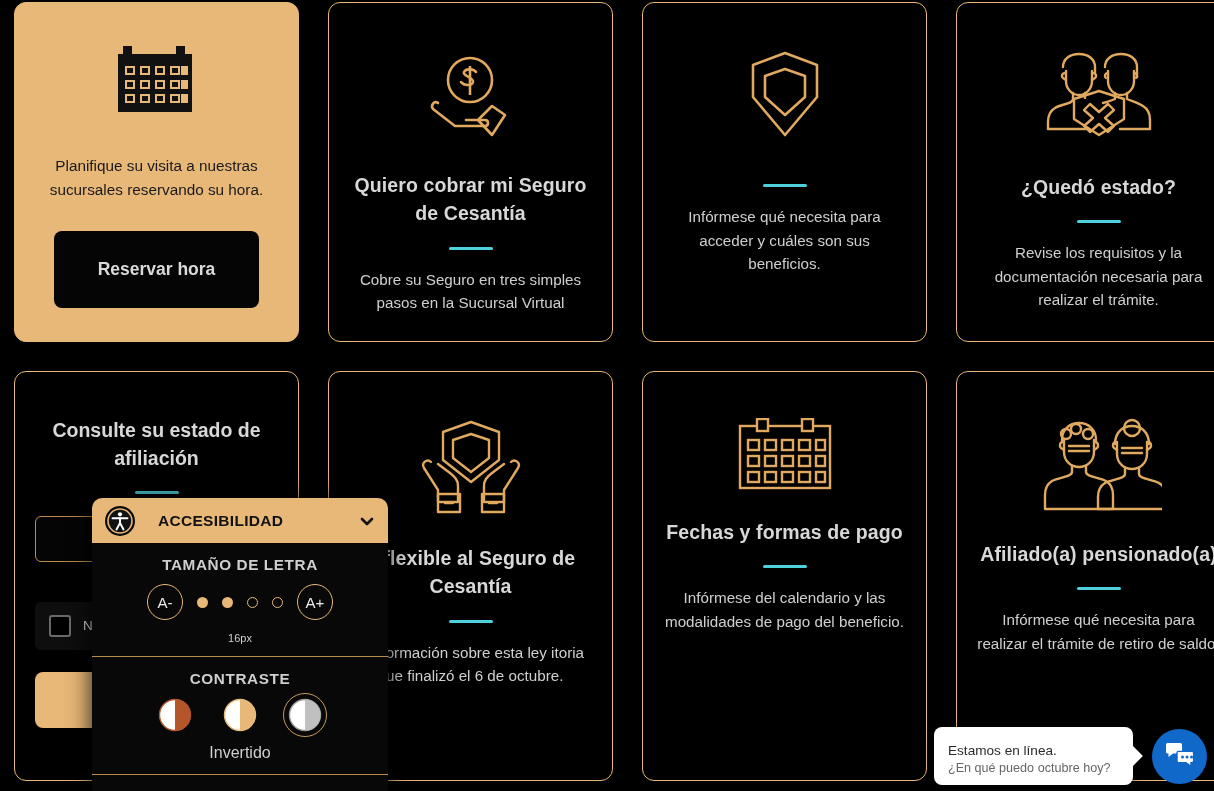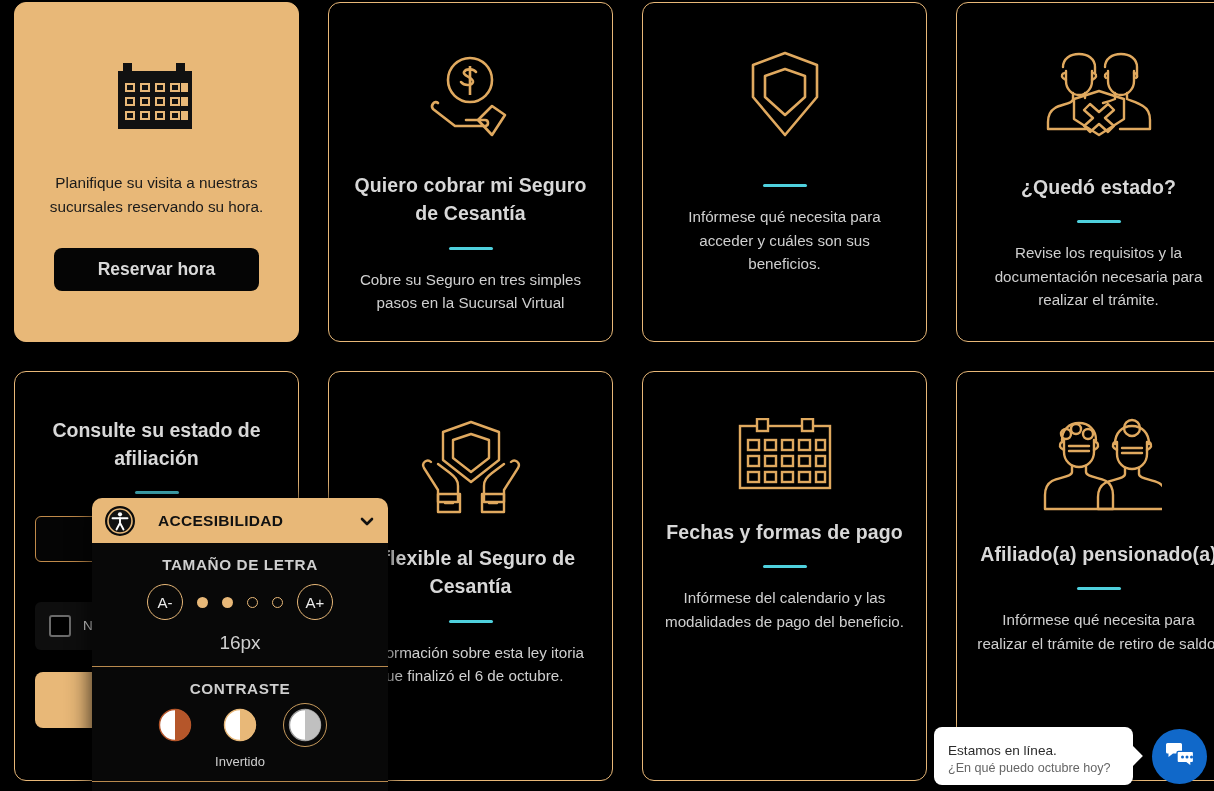--- a/index.html
+++ b/index.html
@@ -67,21 +67,21 @@
   }
   .reservar-btn {
     margin-top: 30px;
     background: #050505;
     color: #d9d9d9;
     border: none;
     border-radius: 8px;
     font-family: "Liberation Sans", sans-serif;
     font-size: 17.5px;
     font-weight: bold;
-    padding: 11px 30px;
+    padding: 28px 30px;
     cursor: pointer;
     width: 205px;
   }
 
   
   .aff-card { align-items: stretch; padding: 24px 20px 26px; }
   .aff-title { color:#d8d8d8; font-size:19.5px; font-weight:bold; line-height:1.45; text-align:center; margin-top:20px;}
   .aff-divider { width:44px; height:3px; background:#4fd0dd; margin:18px auto 22px; border-radius:2px; }
   .aff-input {
     height: 46px; width: 100%;
@@ -165,33 +165,33 @@
     width:36px;height:36px;border-radius:50%;
     border:1.6px solid #e8b878;
     background:transparent;color:#eaeaea;
     font-family:"Liberation Sans", sans-serif;
     font-size:15px; cursor:pointer;
     display:flex;align-items:center;justify-content:center;
   }
   .dot { width:11px;height:11px;border-radius:50%; cursor:pointer; }
   .dot.on { background:#e8b878; }
   .dot.off { background:transparent; border:1.4px solid #e8b878; }
-  .size-value { color:#cfcfcf; font-size:19px; text-align:center; margin-top:12px; }
+  .size-value { color:#cfcfcf; font-size:11px; text-align:center; margin-top:12px; }
 
   .contrast-row { display:flex; align-items:center; justify-content:center; gap:31px; }
   .c-opt {
     width:34px;height:34px;border-radius:50%;
     cursor:pointer; position:relative;
     display:flex;align-items:center;justify-content:center;
   }
   .c-opt .sel-ring {
     position:absolute; inset:-5px;
     border:1.6px solid #c79a5c; border-radius:50%;
   }
-  .contrast-value { color:#cfcfcf; font-size:13px; text-align:center; margin-top:12px; }
+  .contrast-value { color:#cfcfcf; font-size:16px; text-align:center; margin-top:12px; }
 
   .restore-row {
     display:flex;align-items:center;justify-content:center;gap:9px;
     padding:14px 0 16px; cursor:pointer;
   }
 
   
   .chat-bubble {
     position:absolute; left:934px; top:727px;
     width:199px; height:58px;

